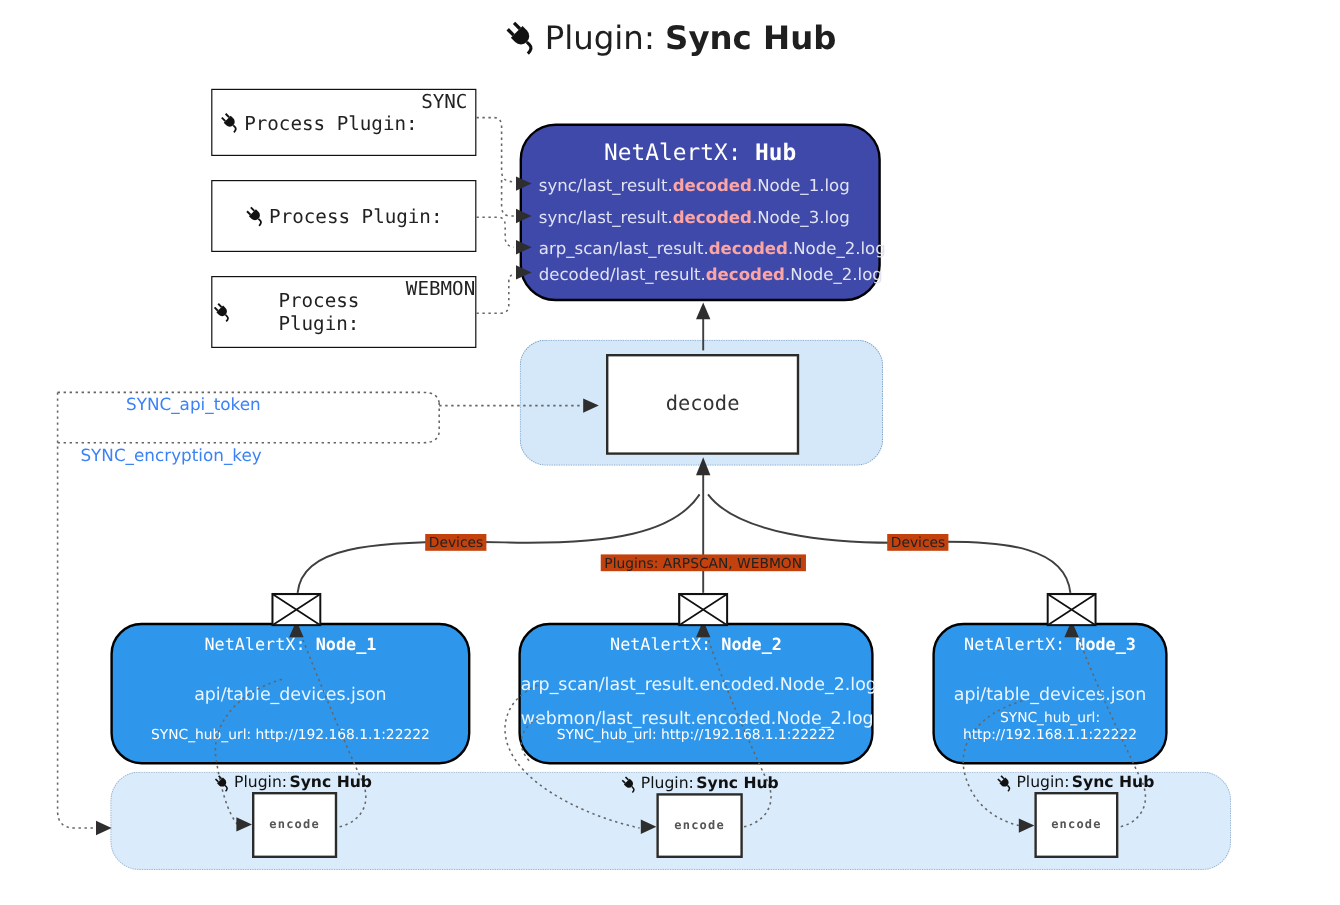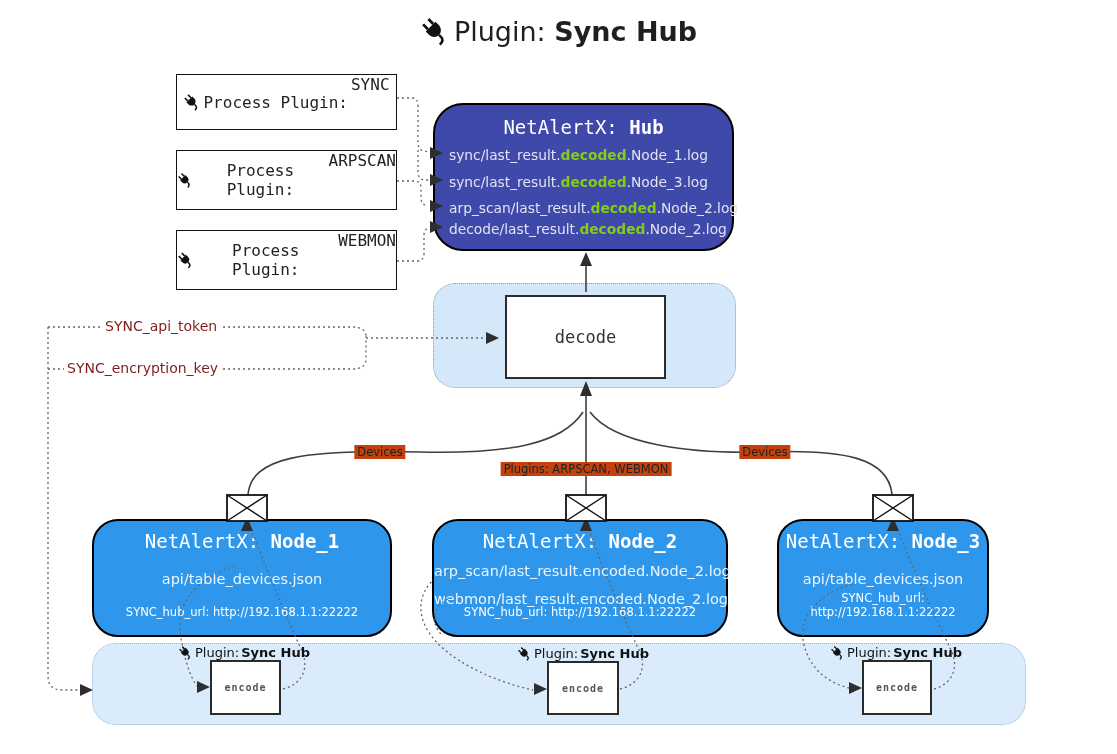--- a/index.html
+++ b/index.html
@@ -40,66 +40,66 @@
     background:#3E49A9; border:2px solid #000; border-radius:30px; z-index:2;
   }
   #hub .hub-title {
     position:absolute; top:11px; width:100%; text-align:center;
     font-family:"DejaVu Sans Mono", monospace; font-size:19px; color:#fff;
   }
   .hub-line {
     position:absolute; left:14px; white-space:nowrap;
     font-size:13.8px; color:#E2E3F2; line-height:18px;
   }
-  .hub-line b { color:#84cc16; }
+  .hub-line b { color:#fca5a5; }
   #hub-line-0 { top:41px; }
   #hub-line-1 { top:68px; }
   #hub-line-2 { top:94px; }
   #hub-line-3 { top:115px; }
 
   
   #decode-area {
     position:absolute; left:433px; top:283px; width:303px; height:105px;
     background:#D5E8FA; border:1.6px dotted #7FA3C2; border-radius:22px; z-index:1;
   }
   #decode-box {
     position:absolute; left:505px; top:295px; width:161px; height:84px;
     background:#fff; border:2px solid #2b2b2b; z-index:2;
     display:flex; align-items:center; justify-content:center;
     font-family:"DejaVu Sans Mono", monospace; font-size:17px; color:#333;
   }
 
   
   .tok {
-    position:absolute; font-size:14px; color:#7f1d1d; background:#fff;
-    padding:0 3px; z-index:6; white-space:nowrap;
+    position:absolute; font-size:14px; color:#3b82f6; background:#fff;
+    padding:0 3px; z-index:6; white-space:nowrap;margin-top:12px;
   }
   #tok-api { left:102px; top:318px; }
   #tok-key { left:64px;  top:360px; }
 
   
   .elabel {
     position:absolute; transform:translateX(-50%); font-size:11.5px; color:#222;
     background:#c2410c; padding:0 3px; z-index:6; white-space:nowrap;
   }
   #lbl-devices-left  { left:380px; top:445px; }
   #lbl-plugins-mid   { left:586px; top:462px; }
   #lbl-devices-right { left:765px; top:445px; }
 
   
   .node {
     position:absolute; top:519px; height:118px; background:#2E97EC;
     border:2px solid #000; border-radius:26px; z-index:2; color:#fff;
   }
   #node-0 { left:92px;  width:300px; }
   #node-1 { left:432px; width:296px; }
-  #node-2 { left:777px; width:212px; }
+  #node-2 { left:777px; width:196px; }
   .node-title {
     position:absolute; top:9px; width:100%; text-align:center;
-    font-family:"DejaVu Sans Mono", monospace; font-size:19px;
+    font-family:"DejaVu Sans Mono", monospace; font-size:14px;
   }
   .node-file {
     position:absolute; width:100%; text-align:center;
     font-size:14.5px; color:#EAF5FF; white-space:nowrap;
   }
   .nf-solo { top:50px; }
   .nf-a { top:42px; }
   .nf-b { top:70px; }
   .node-url {
     position:absolute; bottom:16px; width:100%; text-align:center;
@@ -179,38 +179,37 @@
       </div>
     <div>SYNC</div>
   </div>
   <div class="pbox" id="pbox-1">
     <div class="row1">
         <svg class="plug-svg" viewBox="0 0 24 24">
           <use href="#plug-shape"></use>
         </svg>
         <span>Process Plugin:</span>
       </div>
-    <div>ARPSCAN</div>
   </div>
   <div class="pbox" id="pbox-2">
     <div class="row1">
         <svg class="plug-svg" viewBox="0 0 24 24">
           <use href="#plug-shape"></use>
         </svg>
         <span>Process Plugin:</span>
       </div>
     <div>WEBMON</div>
   </div>
 
   <div id="hub">
     <div class="hub-title"><span>NetAlertX: </span><b>Hub</b></div>
     <div class="hub-line" id="hub-line-0"><span>sync/last_result.</span><b>decoded</b><span>.Node_1.log</span></div>
     <div class="hub-line" id="hub-line-1"><span>sync/last_result.</span><b>decoded</b><span>.Node_3.log</span></div>
     <div class="hub-line" id="hub-line-2"><span>arp_scan/last_result.</span><b>decoded</b><span>.Node_2.log</span></div>
-    <div class="hub-line" id="hub-line-3"><span>decode/last_result.</span><b>decoded</b><span>.Node_2.log</span></div>
+    <div class="hub-line" id="hub-line-3"><span>decoded/last_result.</span><b>decoded</b><span>.Node_2.log</span></div>
   </div>
 
   <div id="decode-area"></div>
   <div id="decode-box">decode</div>
 
   <div class="tok" id="tok-api">SYNC_api_token</div>
   <div class="tok" id="tok-key">SYNC_encryption_key</div>
 
   <div class="elabel" id="lbl-devices-left">Devices</div>
   <div class="elabel" id="lbl-plugins-mid">Plugins: ARPSCAN, WEBMON</div>

